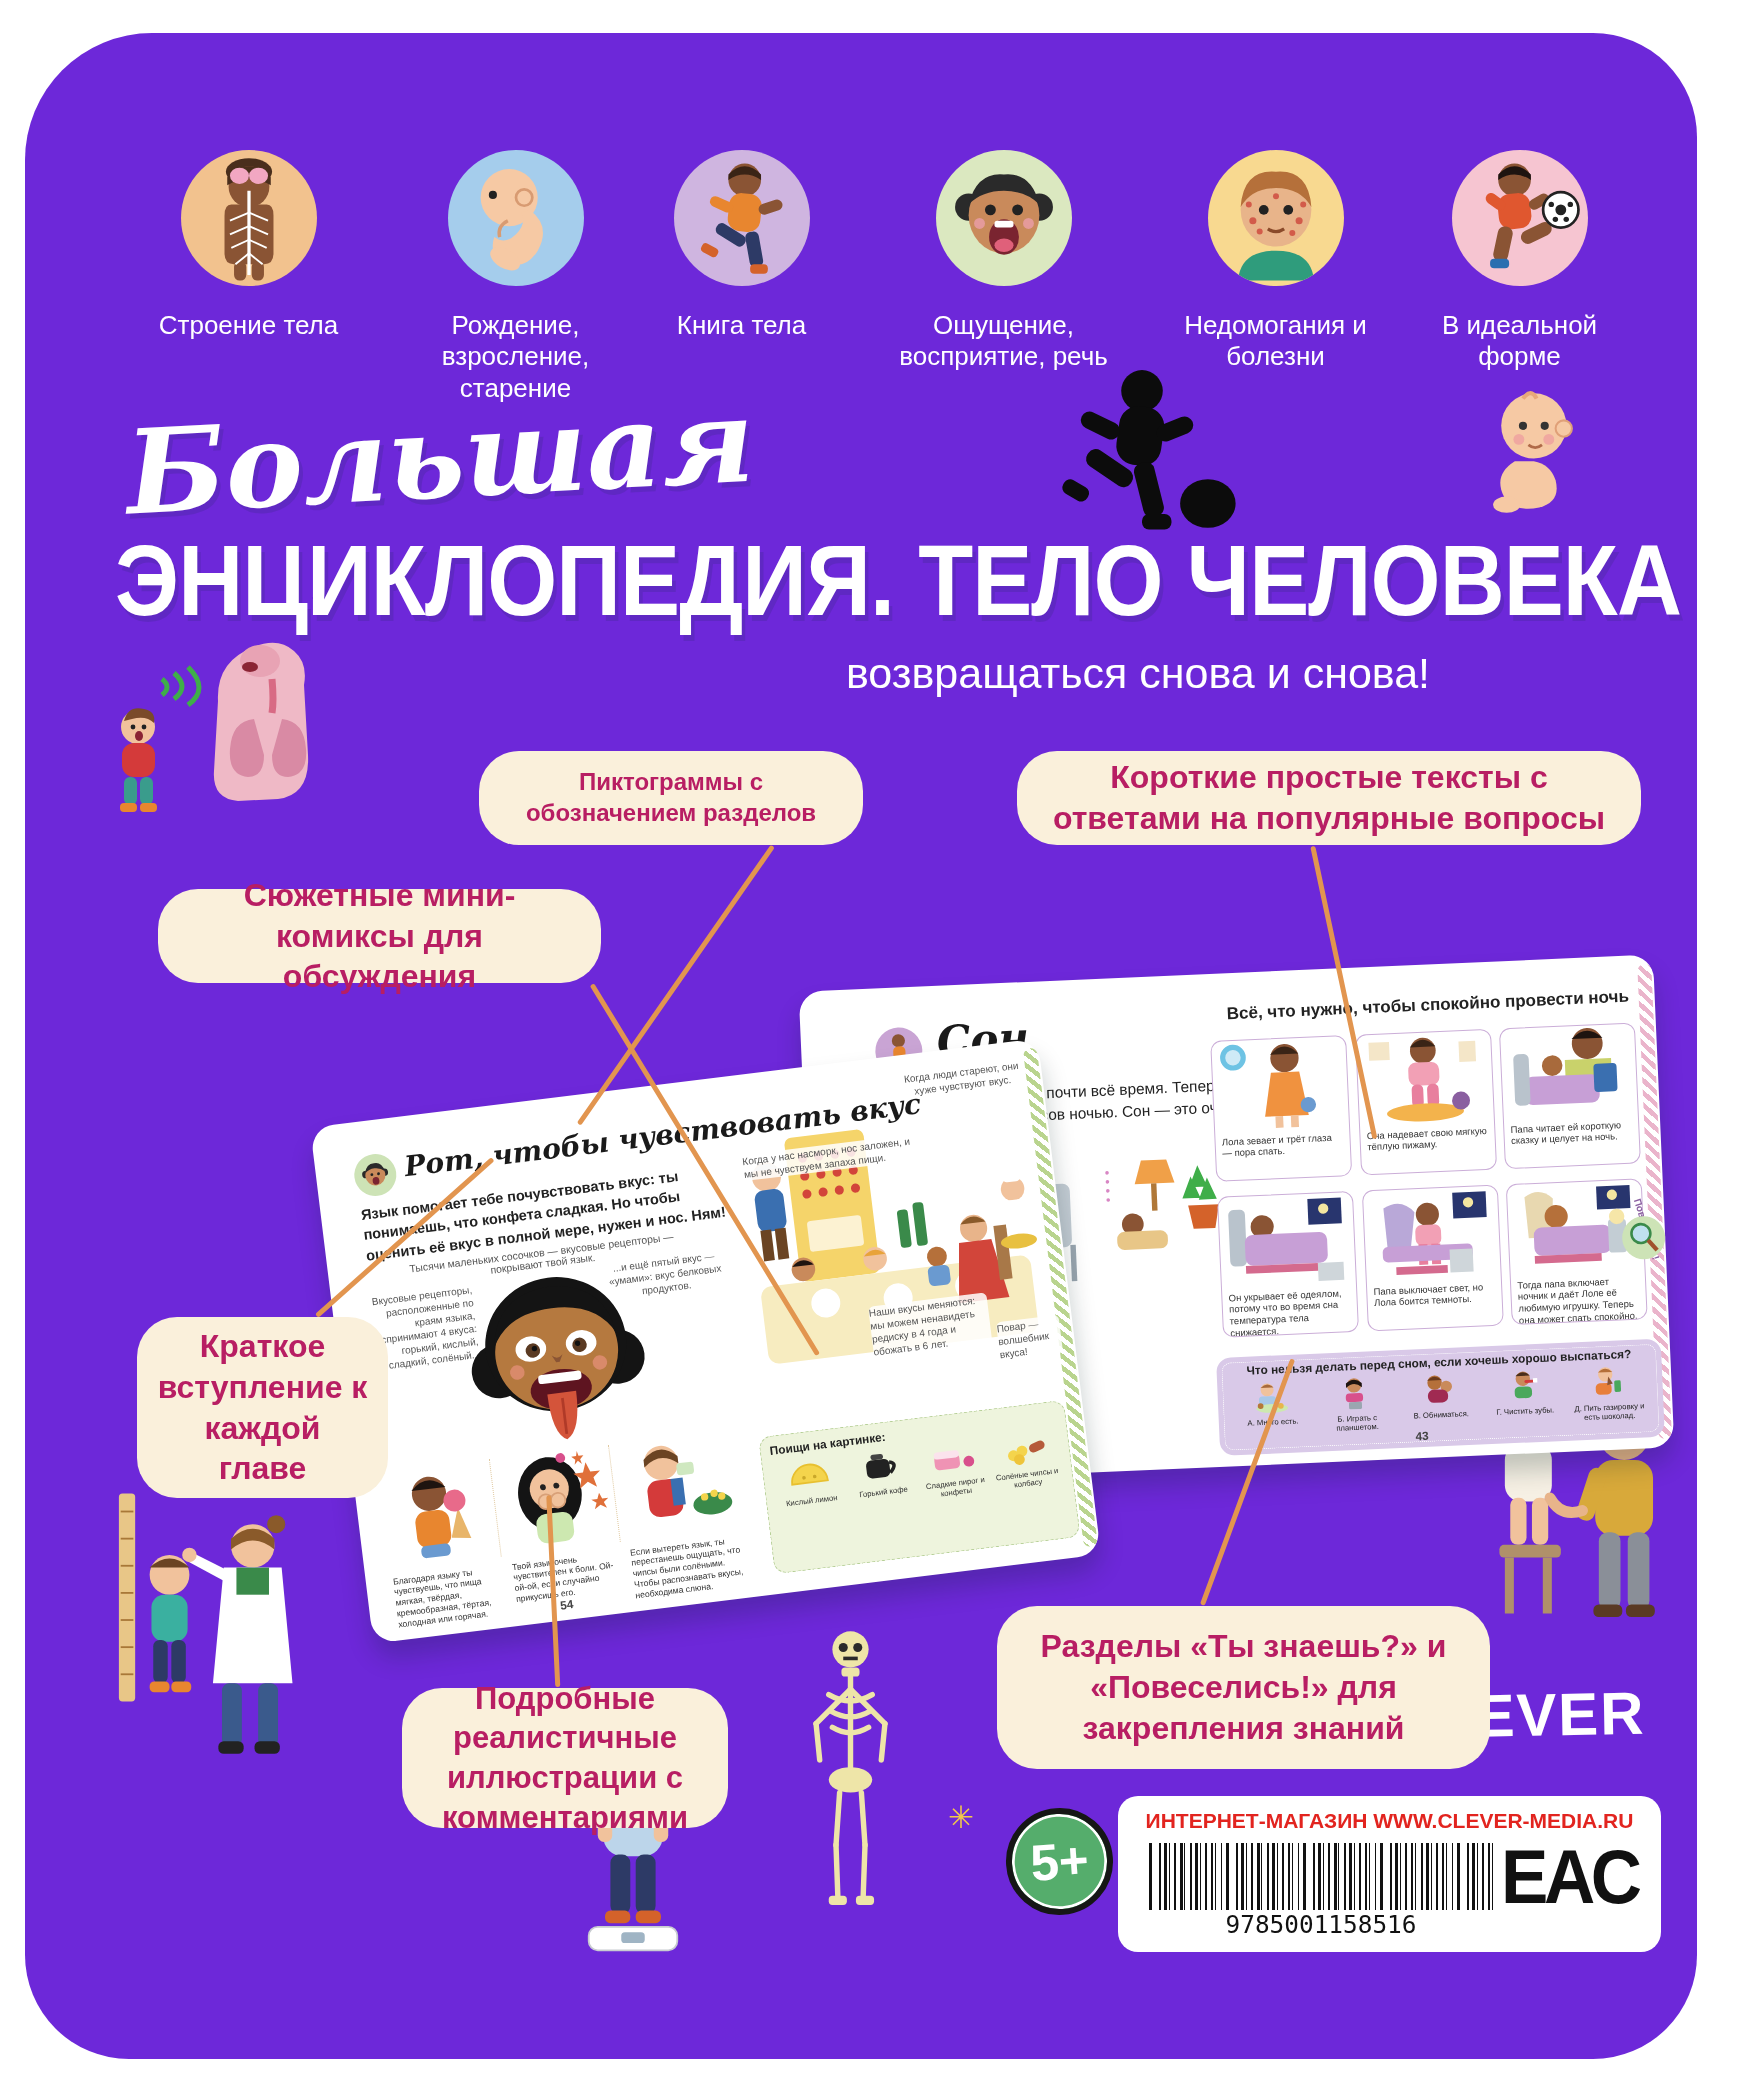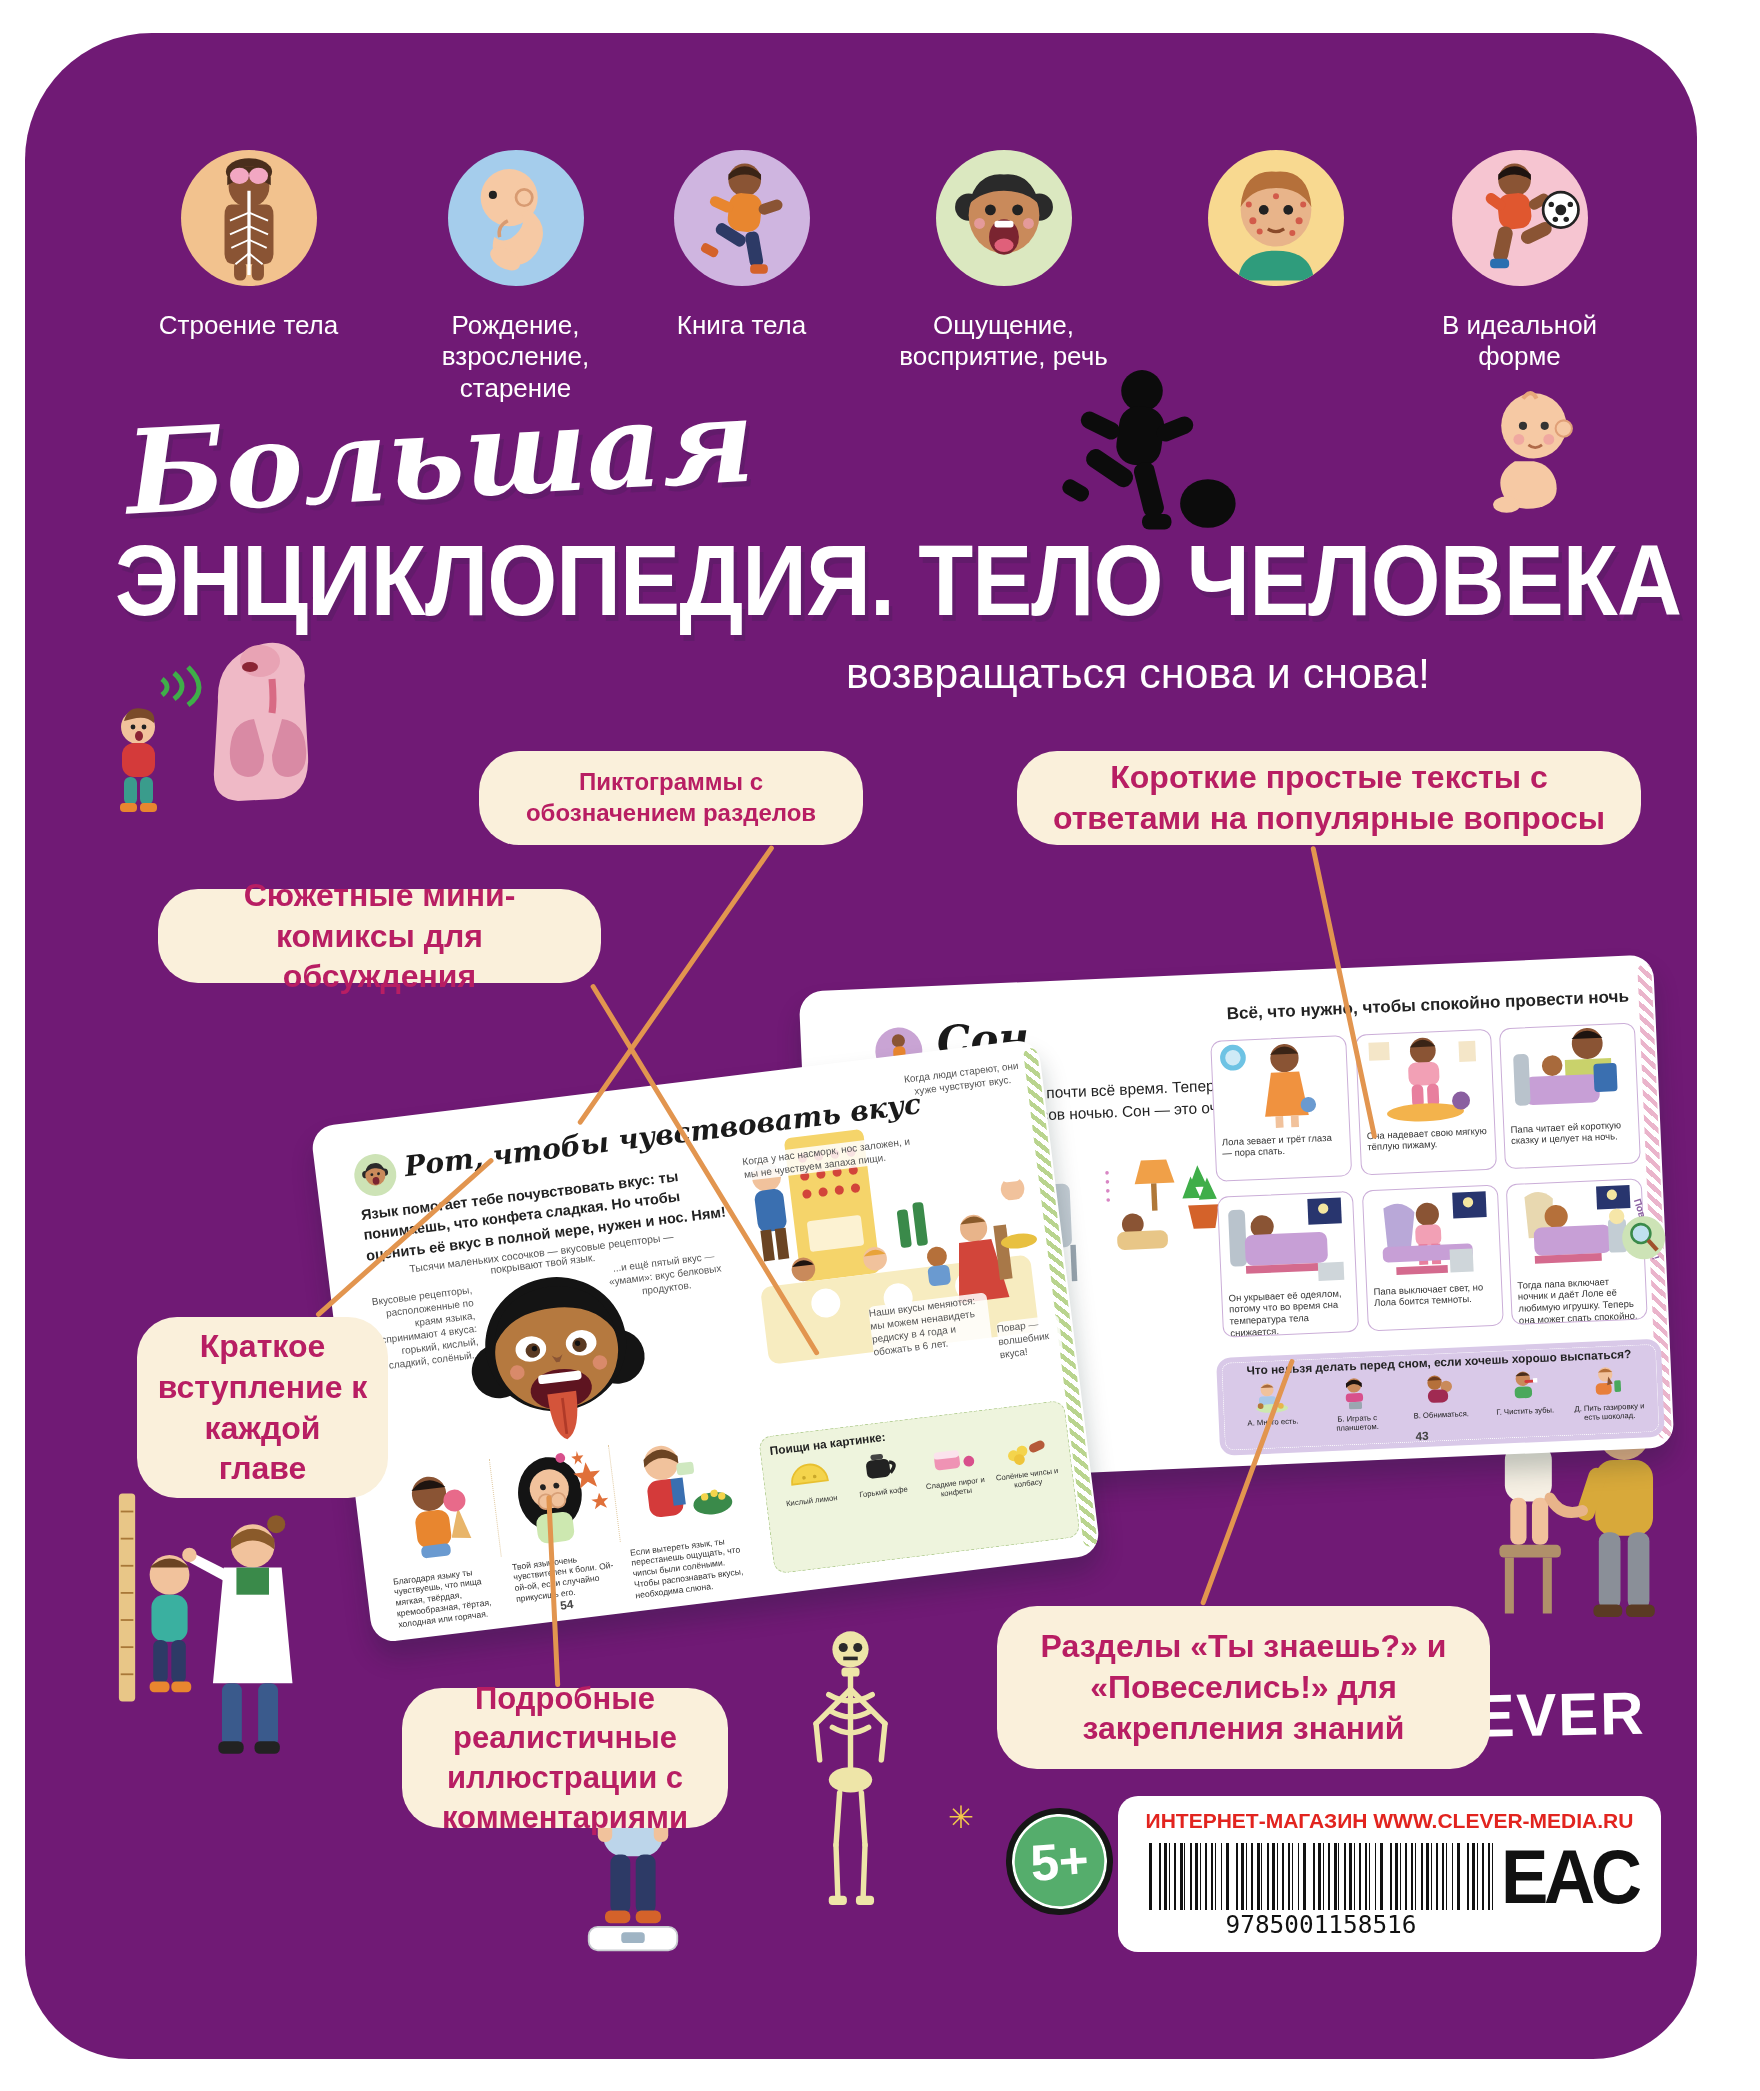--- a/index.html
+++ b/index.html
@@ -1,18 +1,18 @@
 <!DOCTYPE html>
 <html style="font-size:14.5px"><head>
 <meta charset="utf-8">
 <style>
   html,body{margin:0;padding:0;background:#fff;}
   body{width:1760px;height:2091px;position:relative;font-family:"Liberation Sans",sans-serif;overflow:hidden;}
   .abs{position:absolute;}
-  .cover{position:absolute;left:25px;top:33px;width:1672px;height:2026px;background:#701a75;border-radius:127px 104px 104px 104px;}
+  .cover{position:absolute;left:25px;top:33px;width:1672px;height:2026px;background:#6d28d9;border-radius:127px 104px 104px 104px;}
   
   .cat{position:absolute;width:235px;text-align:center;}
   .cat-circle{width:136px;height:136px;border-radius:50%;margin:0 auto;overflow:hidden;}
   .cat-label{margin-top:23.5px;color:#fff;font-size:26px;line-height:1.22;font-weight:500;}
   
   .title-script{position:absolute;left:101px;top:355px;color:#fff;font-family:"DejaVu Serif",serif;font-style:italic;font-weight:bold;font-size:116px;transform:rotate(-3deg);text-shadow:3.6px 5.4px 0 rgba(0,40,40,.12);}
   .title-block{position:absolute;left:90px;top:496px;width:1565px;color:#fff;font-weight:900;font-size:90px;letter-spacing:-0.9px;transform:scaleY(1.12);white-space:nowrap;text-shadow:3.6px 5.4px 0 rgba(0,40,40,.12);}
   .subtitle{position:absolute;left:570px;top:612px;width:1086px;text-align:center;color:#fff;font-size:43px;line-height:1.32;font-weight:500;}
   
   .callout{position:absolute;background:#faf0db;border-radius:40px;color:#b81e63;font-weight:700;text-align:center;display:flex;align-items:center;justify-content:center;padding:11px 20px;box-sizing:border-box;line-height:1.28;z-index:9;}
@@ -148,20 +148,21 @@
             <circle cx="67" cy="52" r="2.6"></circle>
             <circle cx="38" cy="60" r="2.2"></circle>
             <circle cx="62" cy="61" r="2.2"></circle>
             <circle cx="50" cy="34" r="2.2"></circle>
             <circle cx="30" cy="40" r="2.2"></circle>
             <circle cx="70" cy="40" r="2.2"></circle>
           </g>
         <path d="M22 96 Q24 74 50 74 Q76 74 78 96 Z" fill="#2f9c7c"></path>
       </svg>
     </div>
+    <div class="cat-label">Недомогания и болезни</div>
   </div>
 
   <div class="cat" style="left:1377px;top:117px;">
     <div class="cat-circle" style="background:#f6c5d1;">
       <svg viewBox="0 0 100 100" width="136" height="136">
         <circle cx="46" cy="22" r="12" fill="#8a5434"></circle>
         <path d="M34 18 Q46 6 58 18 L58 22 Q46 14 34 22 Z" fill="#1e1410"></path>
         <rect x="34" y="32" width="24" height="26" rx="9" fill="#e0572f" transform="rotate(-6 46 45)"></rect>
         <rect x="24" y="34" width="16" height="8" rx="4" fill="#e0572f" transform="rotate(36 32 38)"></rect>
         <rect x="56" y="34" width="16" height="8" rx="4" fill="#8a5434" transform="rotate(-30 64 38)"></rect>

